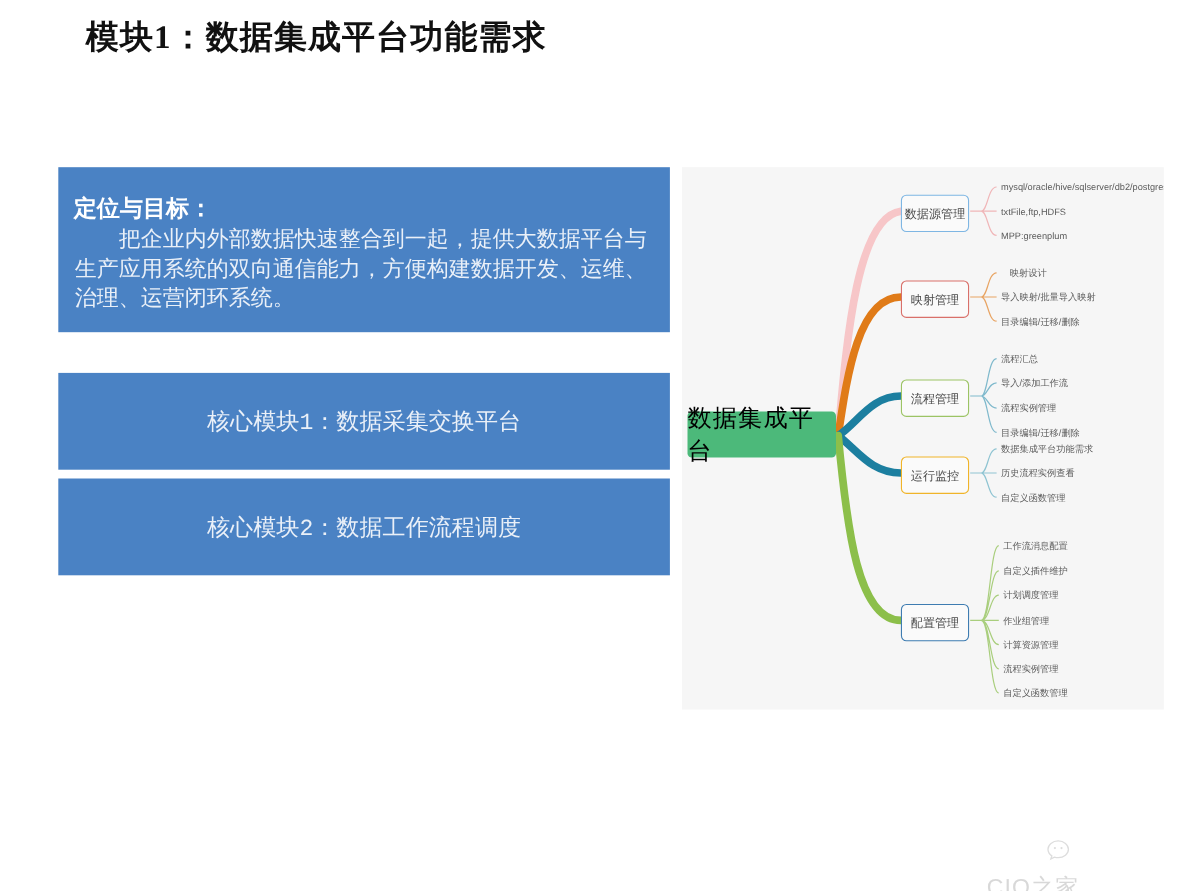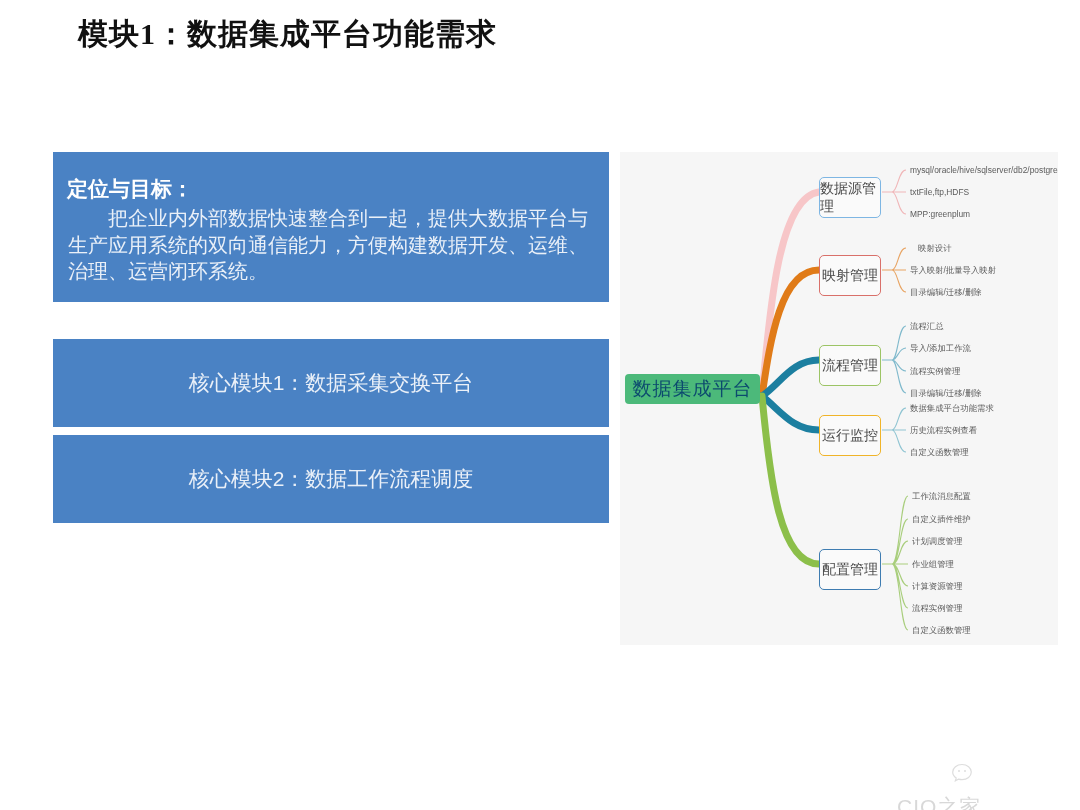--- a/index.html
+++ b/index.html
@@ -42,54 +42,54 @@
     line-height:1.33;margin:1px;
     text-indent:2em;
     letter-spacing:0px;
   }
 
   .module-bar{
     width:556px;height:88px;
     background:#4A82C4;
     display:flex;align-items:center;justify-content:center;
     color:#EAF0F8;
-    font-family:Liberation Sans, sans-serif;
+    font-family:Liberation Mono, monospace;
     font-size:21px;
     box-sizing:border-box;
   }
   .gap-lg{height:37px;}
   .gap-sm{height:8px;}
 
   
   .mindmap-panel{
     position:absolute;left:620px;top:152px;
     width:438px;height:493px;
     background:#F6F6F6;
     overflow:hidden;
   }
   .mm-svg{position:absolute;left:0;top:0;width:438px;height:493px;}
 
   .mm-center{
     position:absolute;left:5px;top:222px;
-    width:135px;height:30px;
+    width:135px;height:42px;
     background:#4CB97A;border-radius:4px;
     display:flex;align-items:center;justify-content:center;
-    color:#0c4a6e;font-size:19px;
+    color:#000000;font-size:22px;
     font-family:"Liberation Sans","DejaVu Sans",sans-serif;
     letter-spacing:1px;
   }
 
   .mm-node{
     position:absolute;
     background:#FAFAFA;
     border:1.6px solid #999;
     border-radius:5px;
     display:flex;align-items:center;justify-content:center;
-    font-size:14px;color:#4a4a4a;
-    width:62px;height:41px;
+    font-size:11px;color:#4a4a4a;
+    width:62px;height:34px;
     box-sizing:border-box;
     font-family:"Liberation Sans","DejaVu Sans",sans-serif;
   }
 
   .mm-leaf{
     position:absolute;
     font-size:8.4px;
     color:#5b5b5b;
     white-space:nowrap;
     font-family:"Liberation Sans","DejaVu Sans",sans-serif;

